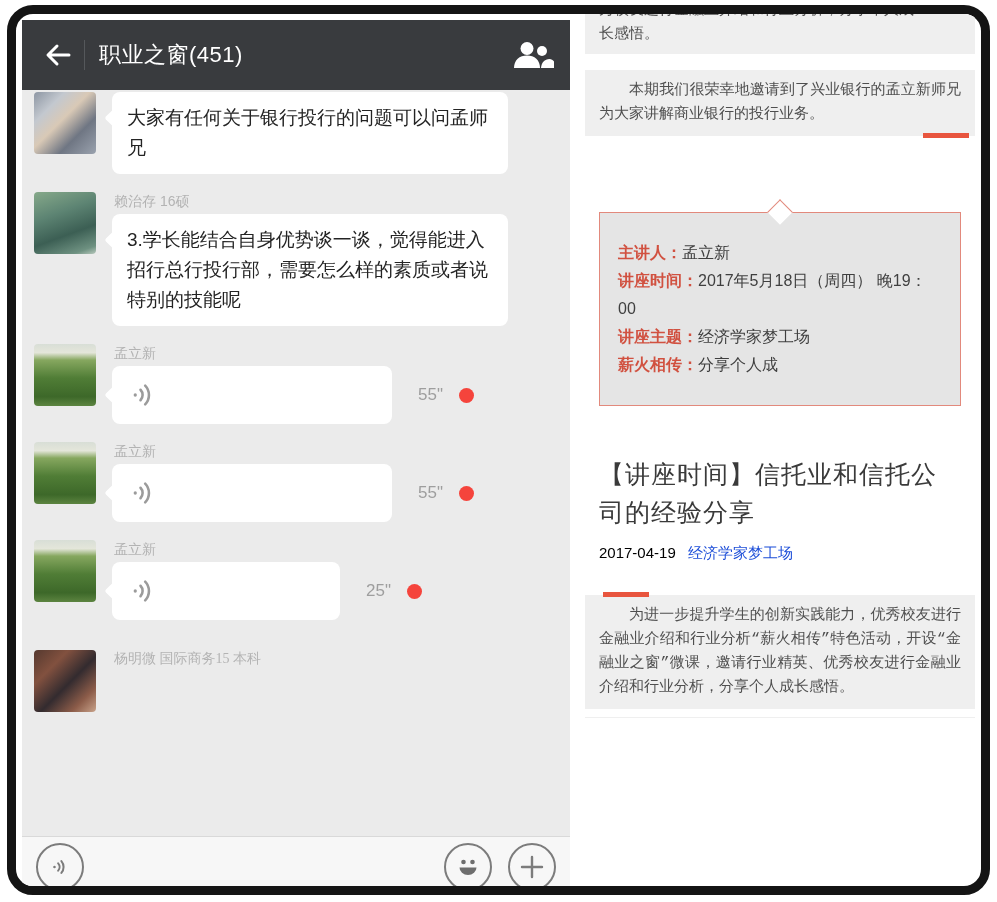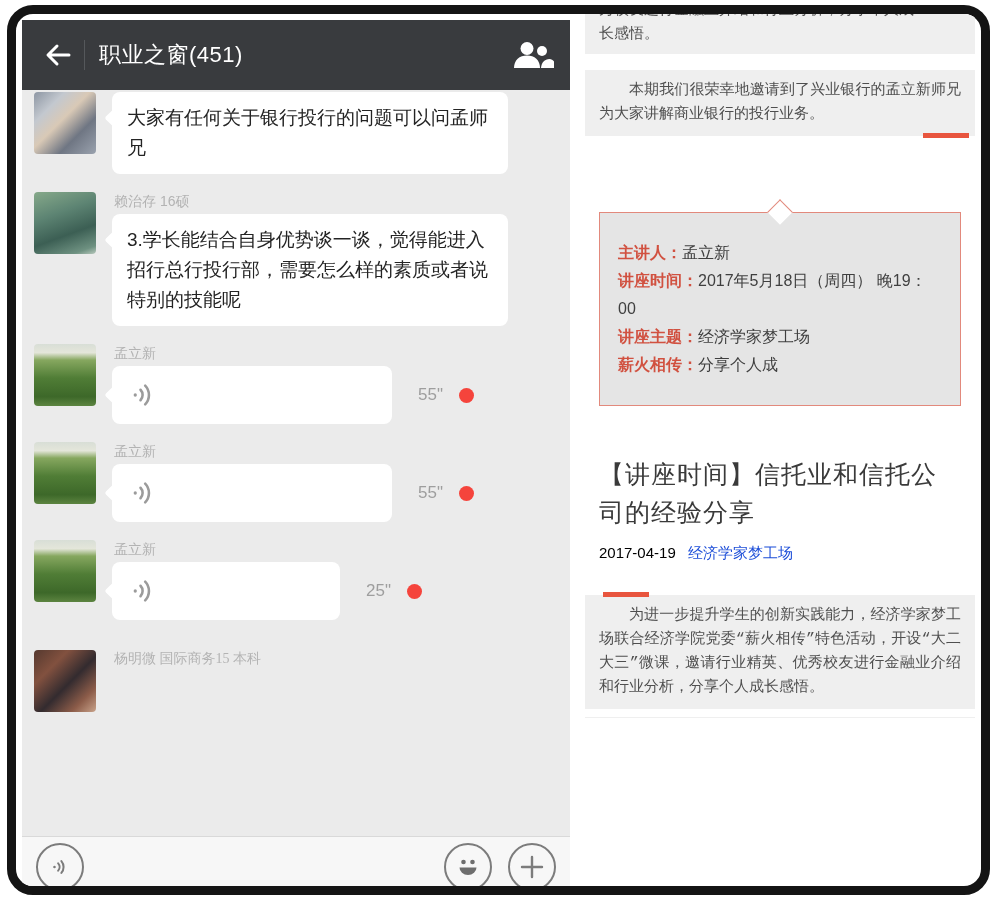--- a/index.html
+++ b/index.html
@@ -255,21 +255,21 @@
 
       <h1 class="art-title">【讲座时间】信托业和信托公司的经验分享</h1>
 
       <div class="byline">
         <span class="date">2017-04-19</span>
         <span class="source">经济学家梦工场</span>
       </div>
 
       <div class="gbox gbox3">
         <span class="red-dash"></span>
-        <span class="indent">为进一步提升学生的创新实践能力，经济学家梦工场联合经济学院党委“薪火相传”特色活动，开设“大二大三”微课，邀请行业精英、优秀校友进行金融业介绍和行业分析，分享个人成长感悟。</span>
+        <span class="indent">为进一步提升学生的创新实践能力，优秀校友进行金融业介绍和行业分析“薪火相传”特色活动，开设“金融业之窗”微课，邀请行业精英、优秀校友进行金融业介绍和行业分析，分享个人成长感悟。</span>
       </div>
 
       <div class="gbox gbox4">
         <span class="red-underline"></span>
       </div>
 
       <div class="redbox rb2">
         <span class="pointer"></span>
         <div class="lect-line">
           <span class="lect-label">主讲人：</span><span>孙旭国</span>

